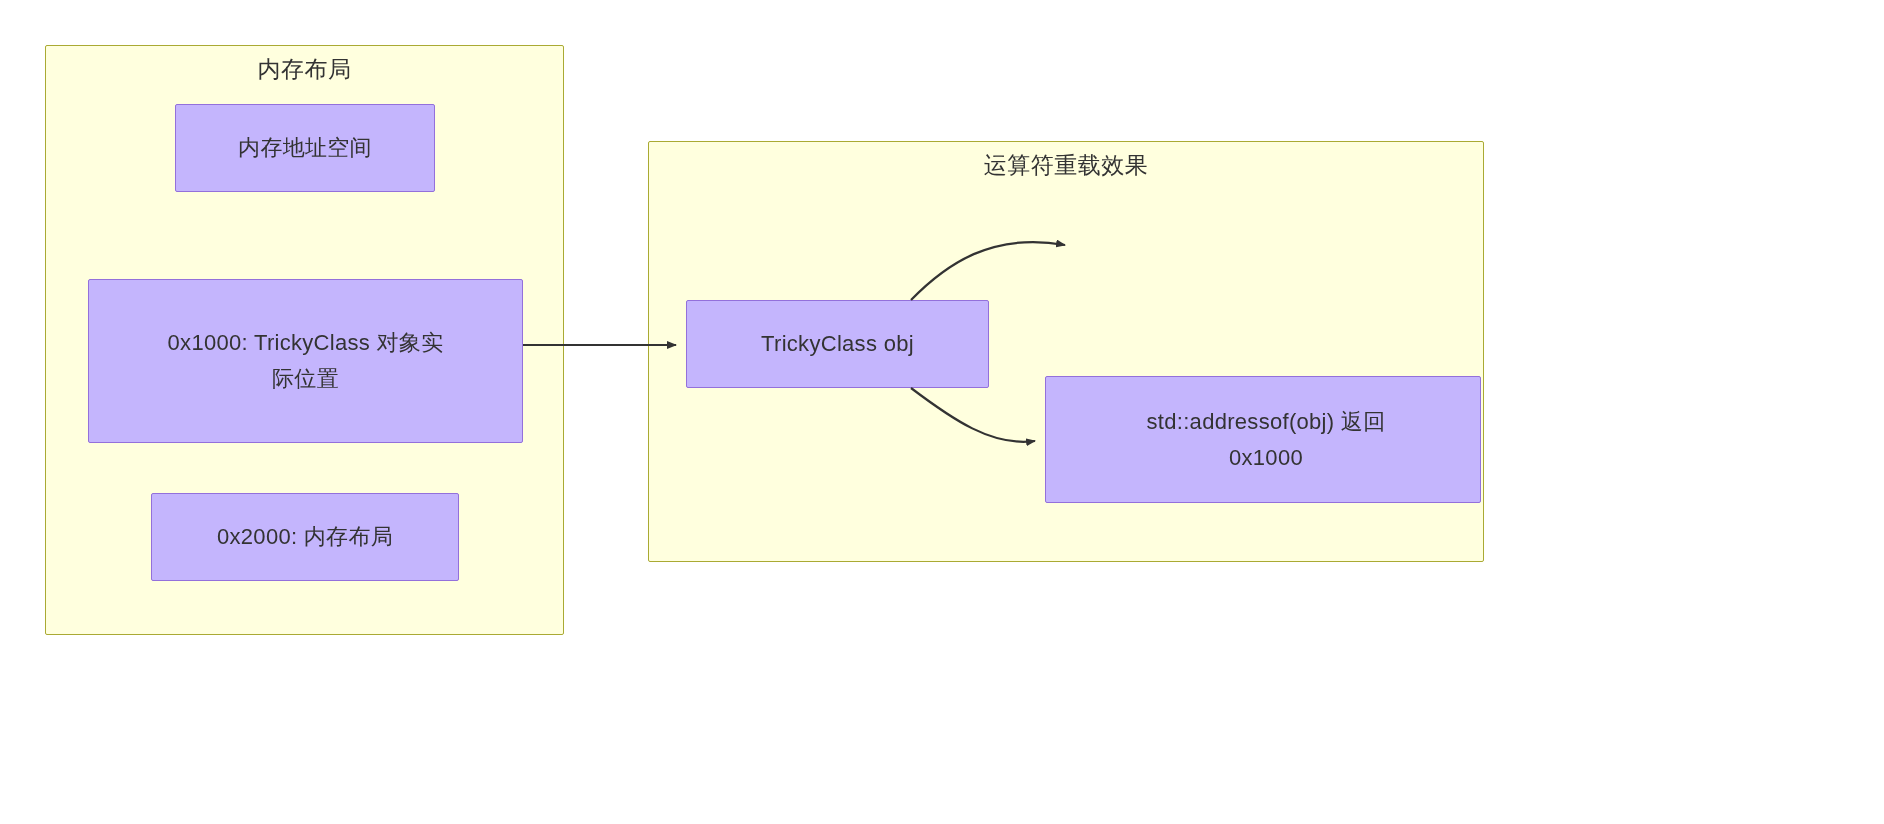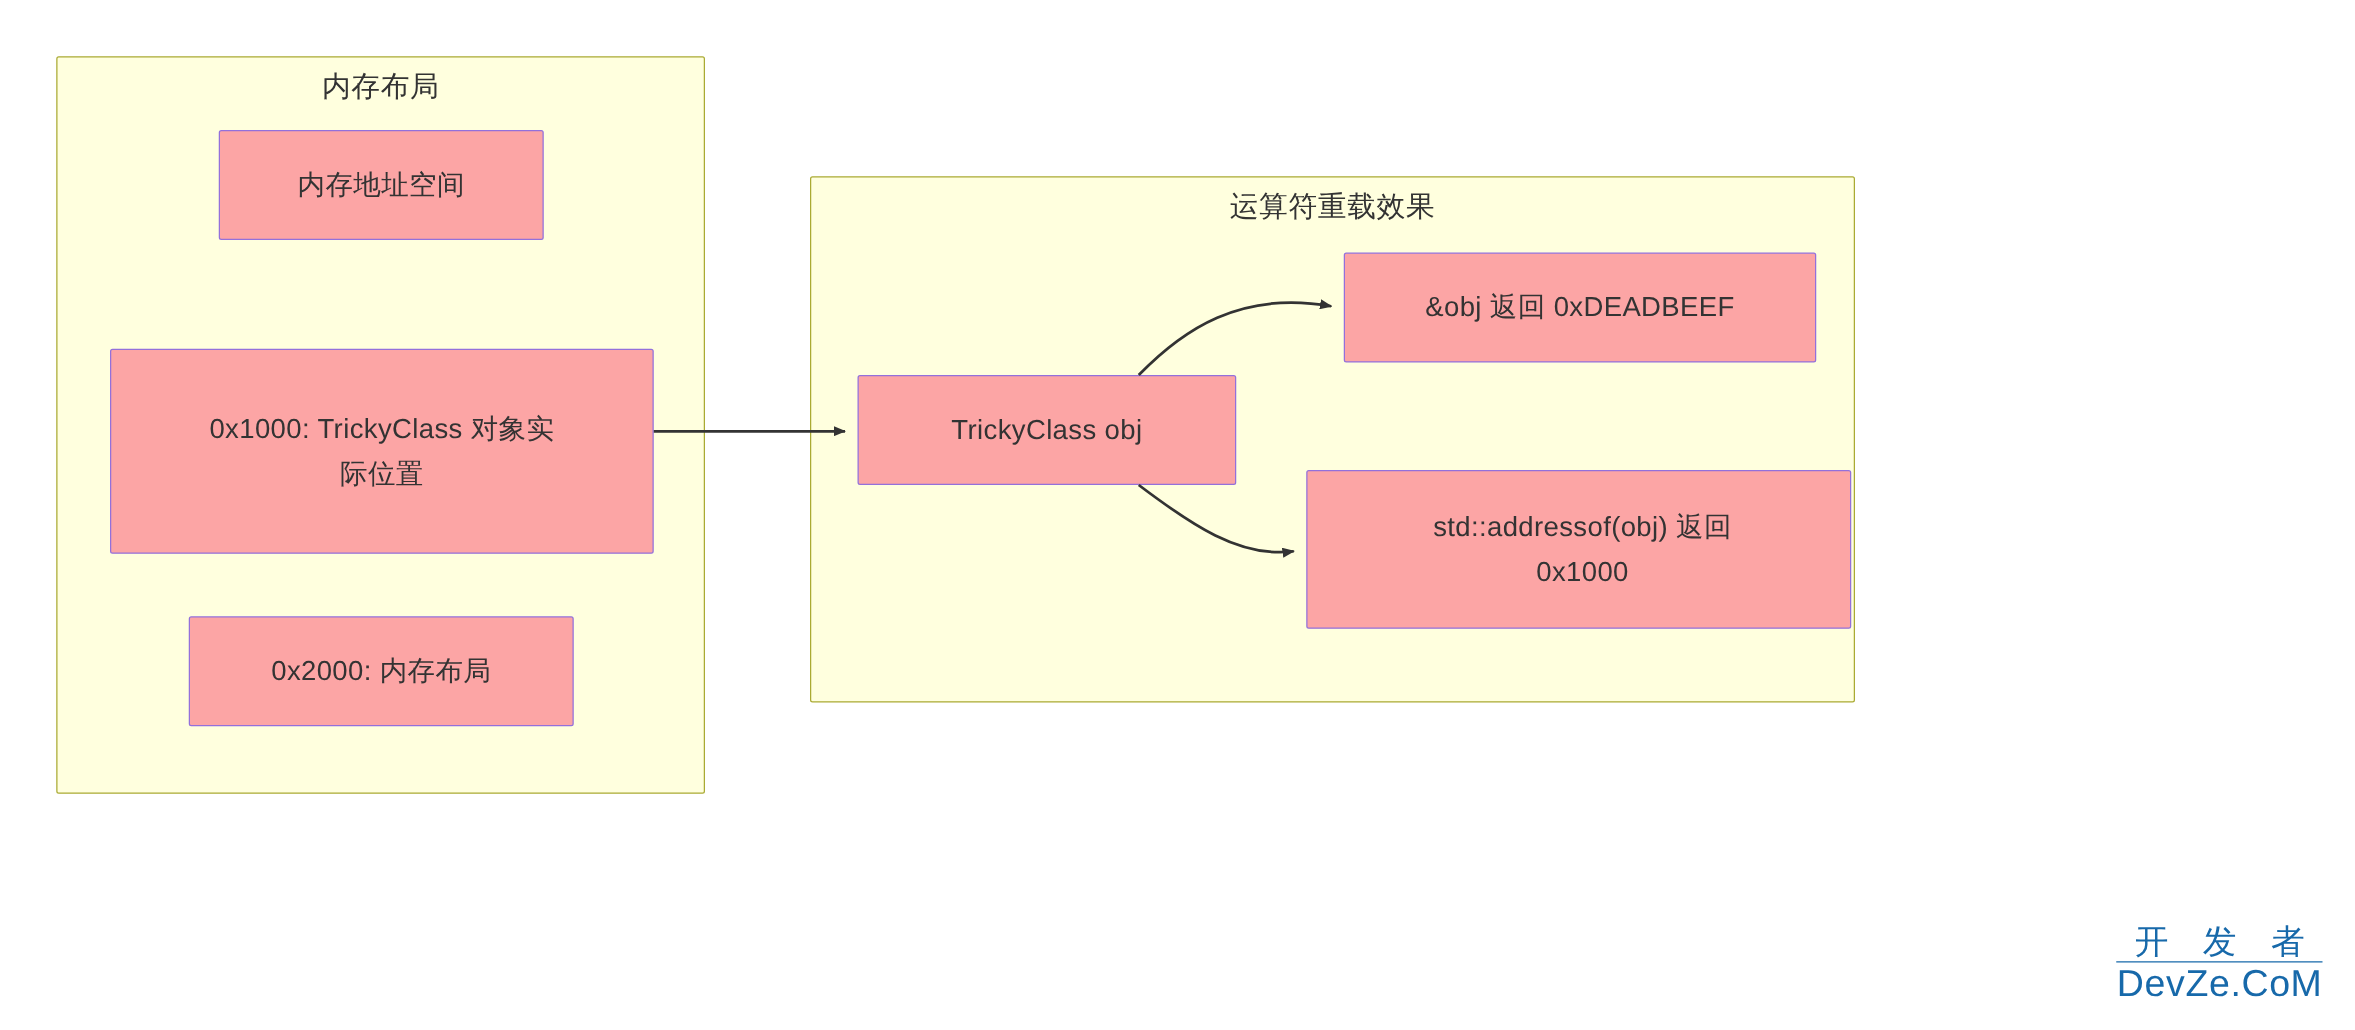--- a/index.html
+++ b/index.html
@@ -28,21 +28,21 @@
     color:#333333;
     font-size:23px;
     line-height:30px;
     white-space:nowrap;
     letter-spacing:0.5px;
   }
 
   
   .node{
     position:absolute;
-    background:#fca5a5;
+    background:#c4b5fd;
     border:1.6px solid #9370DB;
     border-radius:2px;
     box-sizing:border-box;
     display:flex;
     align-items:center;
     justify-content:center;
     text-align:center;
     color:#333333;
     font-size:22px;
     line-height:36px;
@@ -97,23 +97,20 @@
   </div>
 
   <div class="node" style="left:151px;top:493px;width:308px;height:88px;">
     <span>0x2000: 内存布局</span>
   </div>
 
   <div class="cluster" style="left:648px;top:141px;width:836px;height:421px;">
   </div>
   <div class="cluster-title" style="left:648px;top:150px;width:836px;">运算符重载效果</div>
 
-  <div class="node" style="left:1075px;top:202px;width:378px;height:88px;">
-    <span>&amp;obj 返回 0xDEADBEEF</span>
-  </div>
 
   <div class="node" style="left:686px;top:300px;width:303px;height:88px;">
     <span>TrickyClass obj</span>
   </div>
 
   <div class="node" style="left:1045px;top:376px;width:436px;height:127px;white-space:pre-line;padding-left:16px;">
     <span>std::addressof(obj) 返回
 0x1000</span>
   </div>
 
@@ -124,18 +121,14 @@
       </marker>
     </defs>
 
     <path class="edge-path" d="M523,345 L676,345" marker-end="url(#arrowhead)"></path>
 
     <path class="edge-path" d="M911,300 C946,264 992,232 1065,245" marker-end="url(#arrowhead)"></path>
 
     <path class="edge-path" d="M911,388 C952,419 992,447 1035,441" marker-end="url(#arrowhead)"></path>
   </svg>
 
-  <div id="watermark">
-    <div id="wm-cn">开 发 者</div>
-    <div id="wm-en">DevZe.CoM</div>
-  </div>
 
 </div>
 
 </body></html>

